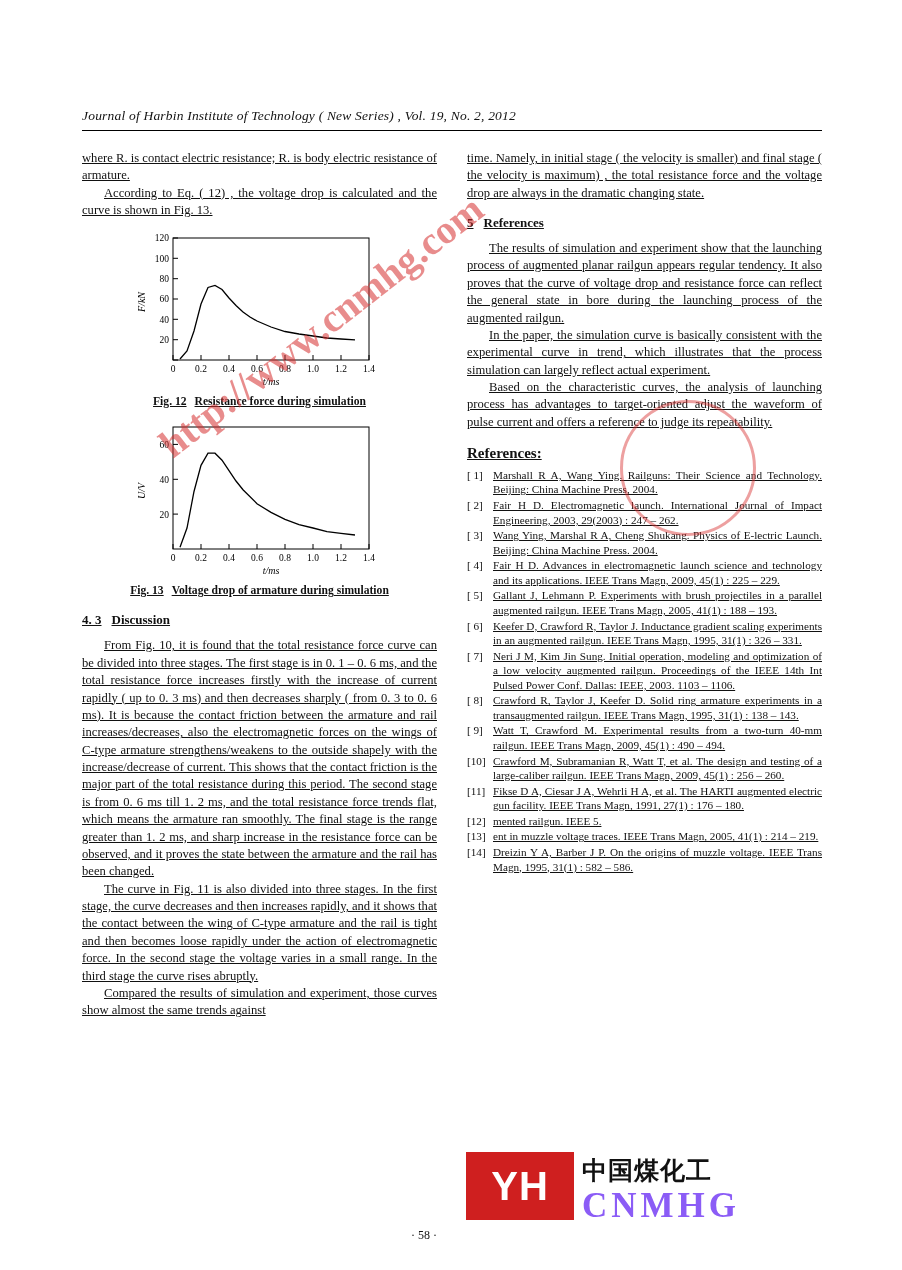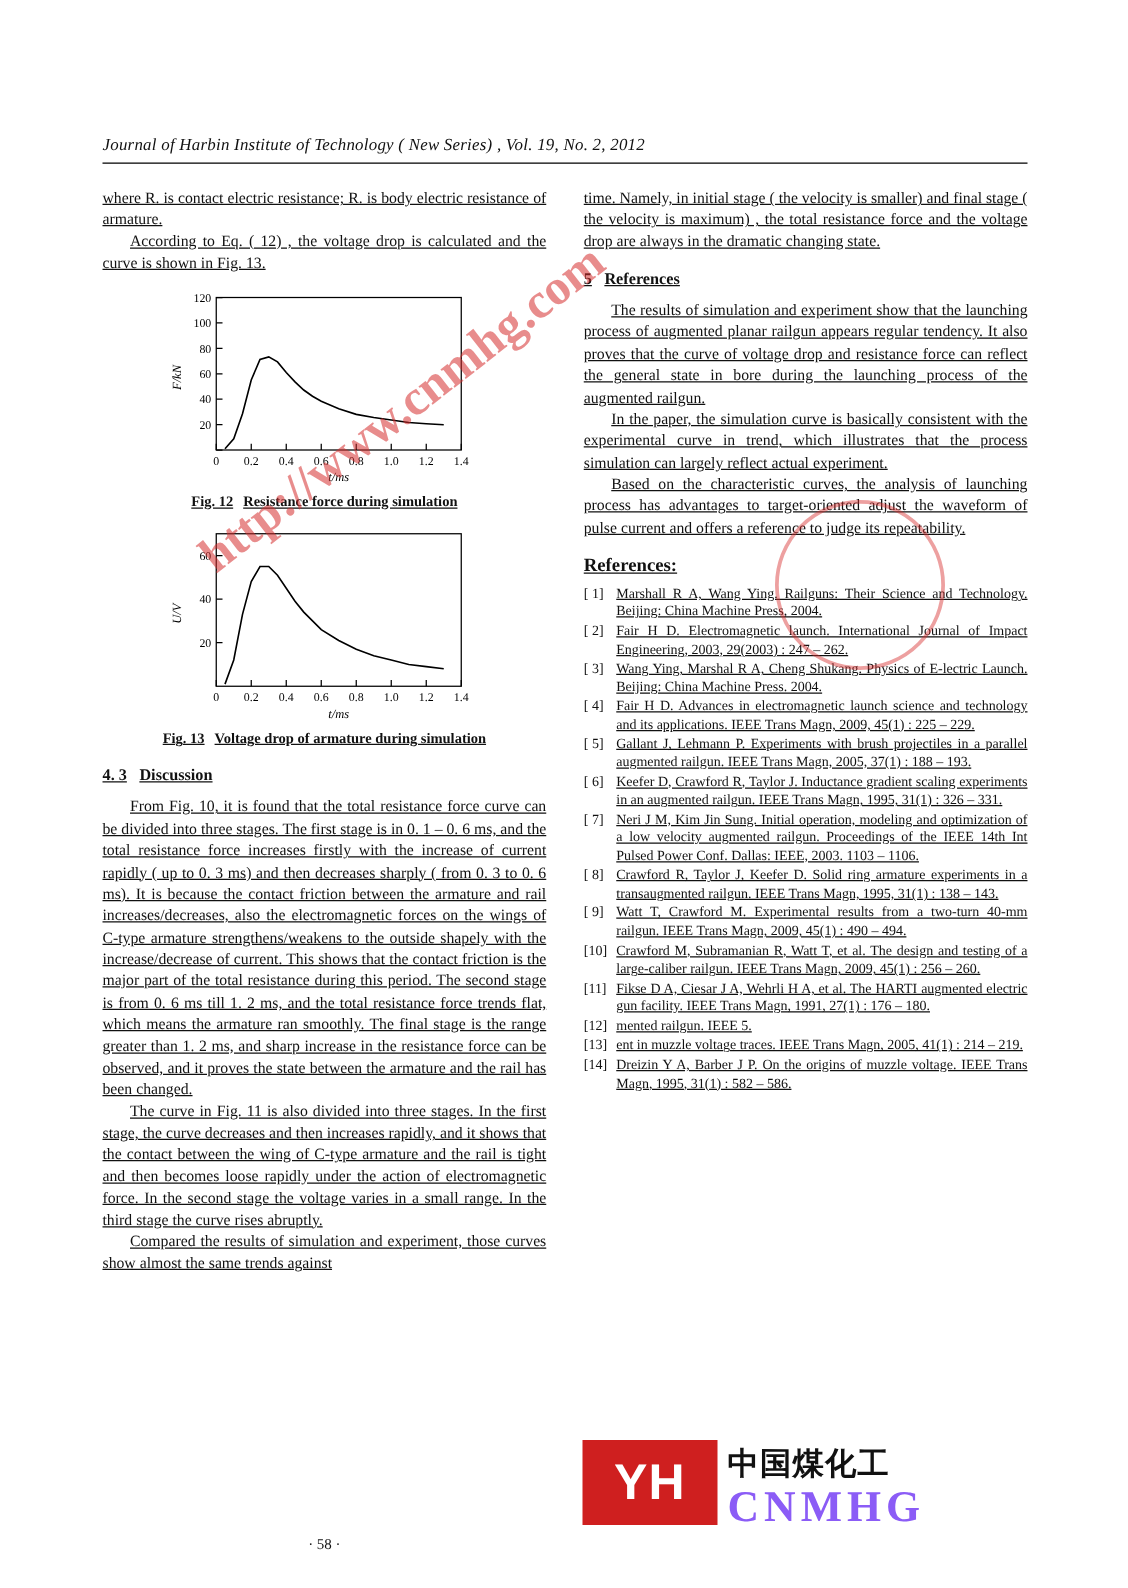--- a/index.html
+++ b/index.html
@@ -109,21 +109,21 @@
     width: 24px;
     text-align: left;
   }
 
   
   .page-num {
     position: absolute;
     left: 82px;
     top: 1228px;
     width: 355px;
-    text-align: center;
+    text-align: right;
     font-size: 12px;
   }
 
   
   .wm-url {
     position: absolute;
     left: 150px;
     top: 430px;
     width: 420px;
     height: 300px;
@@ -323,21 +323,21 @@
     <p class="body">In the paper, the simulation curve is basically consistent with the experimental curve in trend, which illustrates that the process simulation can largely reflect actual experiment.</p>
     <p class="body">Based on the characteristic curves, the analysis of launching process has advantages to target-oriented adjust the waveform of pulse current and offers a reference to judge its repeatability.</p>
 
     <div class="ref-head">References:</div>
 
     <div class="ref-list">
       <div class="ref-item"><span class="ref-no">[ 1]</span><span>Marshall R A, Wang Ying. Railguns: Their Science and Technology. Beijing: China Machine Press, 2004.</span></div>
       <div class="ref-item"><span class="ref-no">[ 2]</span><span>Fair H D. Electromagnetic launch. International Journal of Impact Engineering, 2003, 29(2003) : 247 – 262.</span></div>
       <div class="ref-item"><span class="ref-no">[ 3]</span><span>Wang Ying, Marshal R A, Cheng Shukang. Physics of E-lectric Launch. Beijing: China Machine Press. 2004.</span></div>
       <div class="ref-item"><span class="ref-no">[ 4]</span><span>Fair H D. Advances in electromagnetic launch science and technology and its applications. IEEE Trans Magn, 2009, 45(1) : 225 – 229.</span></div>
-      <div class="ref-item"><span class="ref-no">[ 5]</span><span>Gallant J, Lehmann P. Experiments with brush projectiles in a parallel augmented railgun. IEEE Trans Magn, 2005, 37(1) : 188 – 193.</span></div>
+      <div class="ref-item"><span class="ref-no">[ 5]</span><span>Gallant J, Lehmann P. Experiments with brush projectiles in a parallel augmented railgun. IEEE Trans Magn, 2005, 41(1) : 188 – 193.</span></div>
       <div class="ref-item"><span class="ref-no">[ 6]</span><span>Keefer D, Crawford R, Taylor J. Inductance gradient scaling experiments in an augmented railgun. IEEE Trans Magn, 1995, 31(1) : 326 – 331.</span></div>
       <div class="ref-item"><span class="ref-no">[ 7]</span><span>Neri J M, Kim Jin Sung. Initial operation, modeling and optimization of a low velocity augmented railgun. Proceedings of the IEEE 14th Int Pulsed Power Conf. Dallas: IEEE, 2003. 1103 – 1106.</span></div>
       <div class="ref-item"><span class="ref-no">[ 8]</span><span>Crawford R, Taylor J, Keefer D. Solid ring armature experiments in a transaugmented railgun. IEEE Trans Magn, 1995, 31(1) : 138 – 143.</span></div>
       <div class="ref-item"><span class="ref-no">[ 9]</span><span>Watt T, Crawford M. Experimental results from a two-turn 40-mm railgun. IEEE Trans Magn, 2009, 45(1) : 490 – 494.</span></div>
       <div class="ref-item"><span class="ref-no">[10]</span><span>Crawford M, Subramanian R, Watt T, et al. The design and testing of a large-caliber railgun. IEEE Trans Magn, 2009, 45(1) : 256 – 260.</span></div>
       <div class="ref-item"><span class="ref-no">[11]</span><span>Fikse D A, Ciesar J A, Wehrli H A, et al. The HARTI augmented electric gun facility. IEEE Trans Magn, 1991, 27(1) : 176 – 180.</span></div>
       <div class="ref-item"><span class="ref-no">[12]</span><span>mented railgun. IEEE 5.</span></div>
       <div class="ref-item"><span class="ref-no">[13]</span><span>ent in muzzle voltage traces. IEEE Trans Magn, 2005, 41(1) : 214 – 219.</span></div>
       <div class="ref-item"><span class="ref-no">[14]</span><span>Dreizin Y A, Barber J P. On the origins of muzzle voltage. IEEE Trans Magn, 1995, 31(1) : 582 – 586.</span></div>
     </div>

